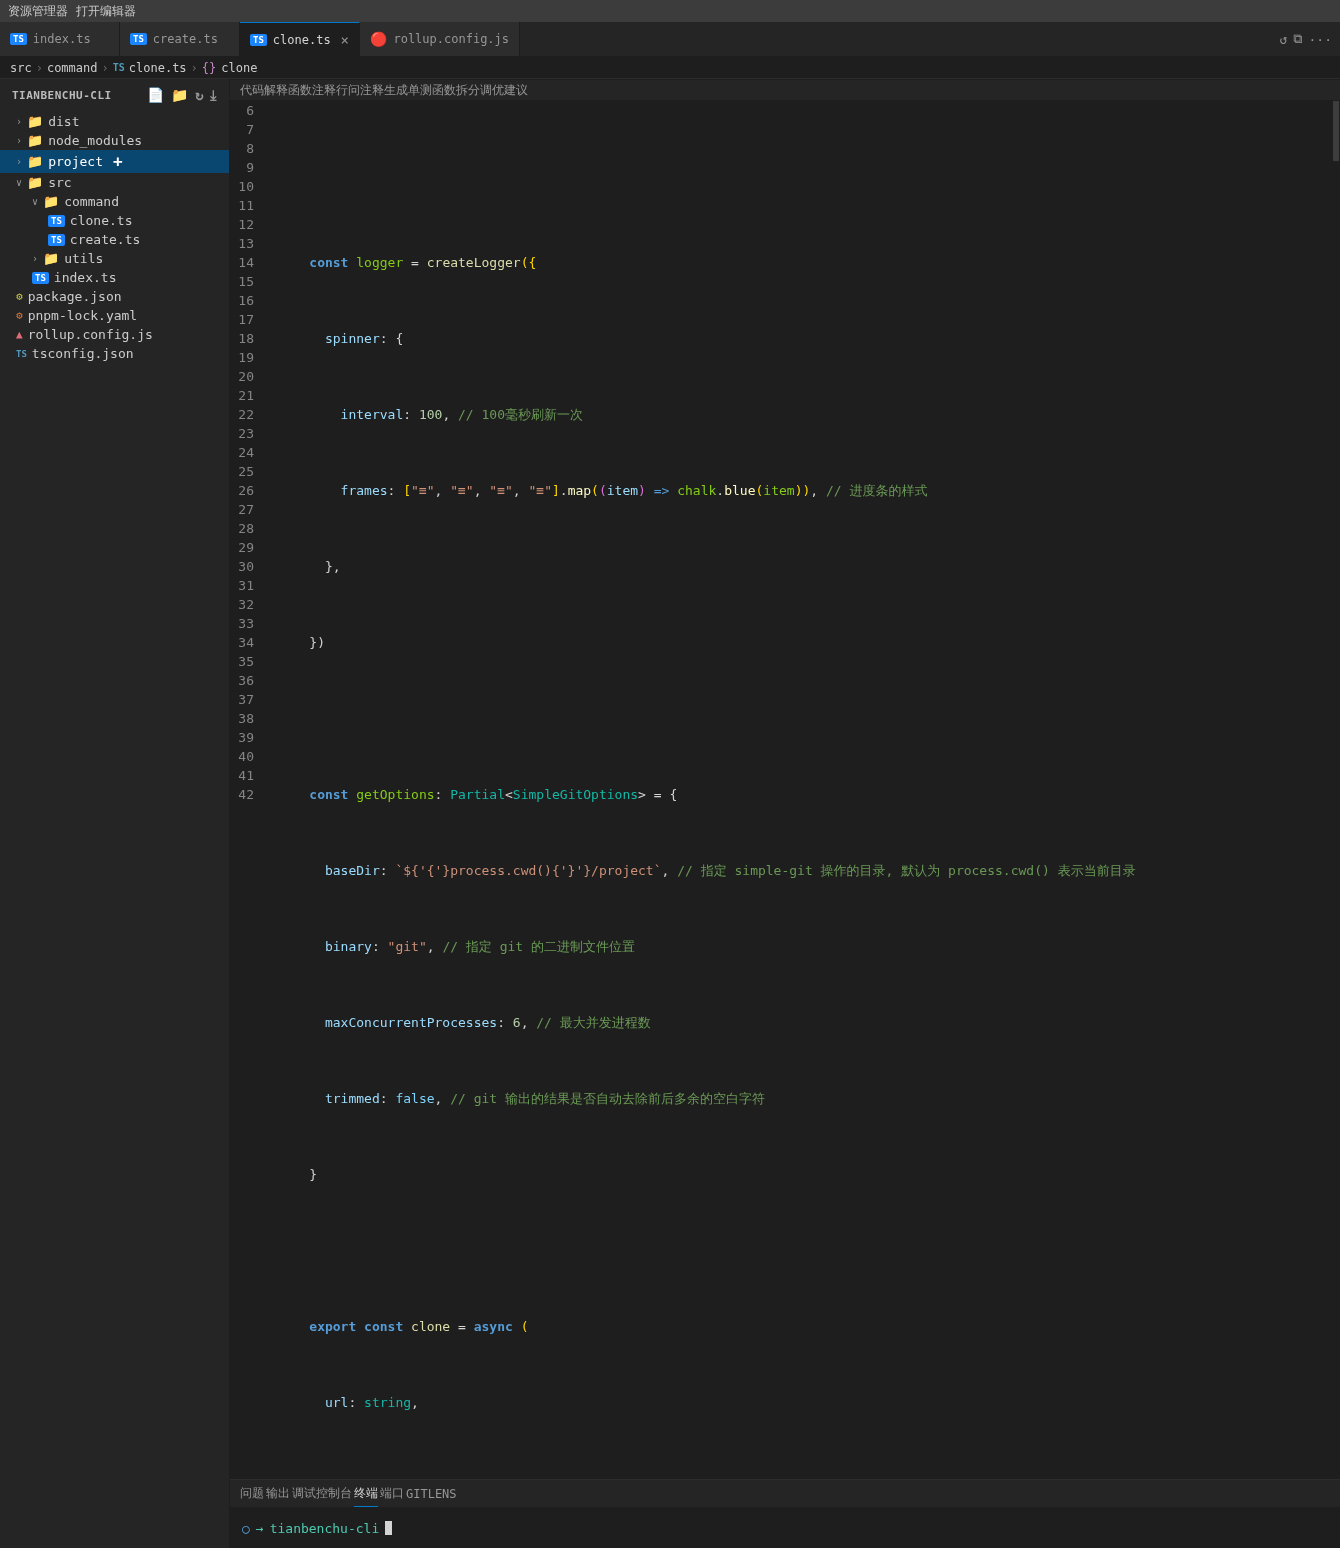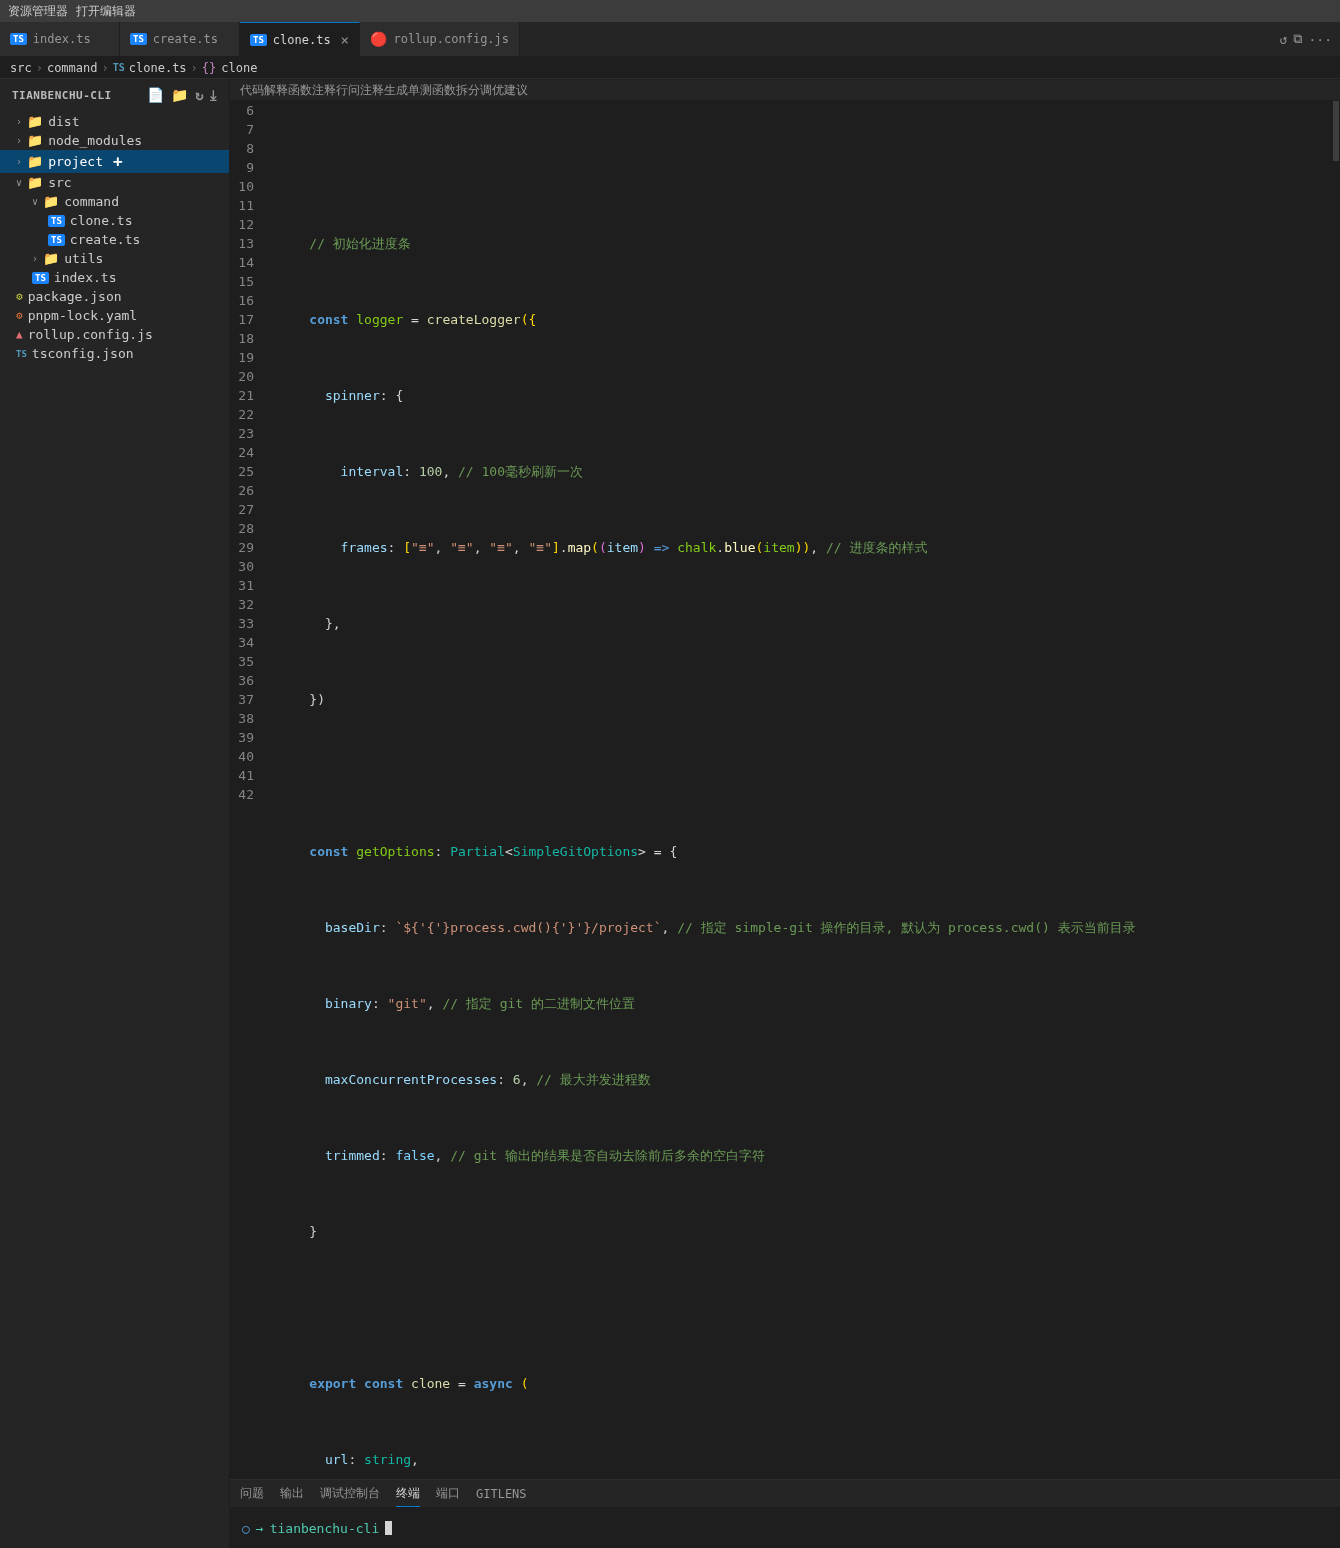--- a/index.html
+++ b/index.html
@@ -209,21 +209,21 @@
       flex-shrink: 0;
       display: flex;
       flex-direction: column;
     }
     .terminal-tabs {
       background: #252526;
       height: 28px;
       display: flex;
       align-items: center;
       padding: 0 10px;
-      gap: 16px;
+      gap: 2px;
       border-bottom: 1px solid #1e1e1e;
     }
     .terminal-tab {
       font-size: 12px;
       color: #969696;
       cursor: pointer;
       padding: 4px 0;
     }
     .terminal-tab.active {
       color: #d4d4d4;
@@ -467,23 +467,20 @@
         <div>38</div>
         <div>39</div>
         <div>40</div>
         <div>41</div>
         <div>42</div>
       </div>
       <div class="code-content">
         
         <div class="code-line">&nbsp;</div>
         
-        <div class="code-line">
-          <span class="c-comment">    // 初始化进度条</span>
-        </div>
         
         <div class="code-line">
           <span class="c-keyword">    const </span><span class="c-variable">logger</span><span class="c-operator"> = </span><span class="c-function">createLogger</span><span class="c-bracket">(</span><span class="c-bracket">{</span>
         </div>
         
         <div class="code-line">
           <span class="c-property">      spinner</span><span class="c-operator">: {</span>
         </div>
         
         <div class="code-line">

